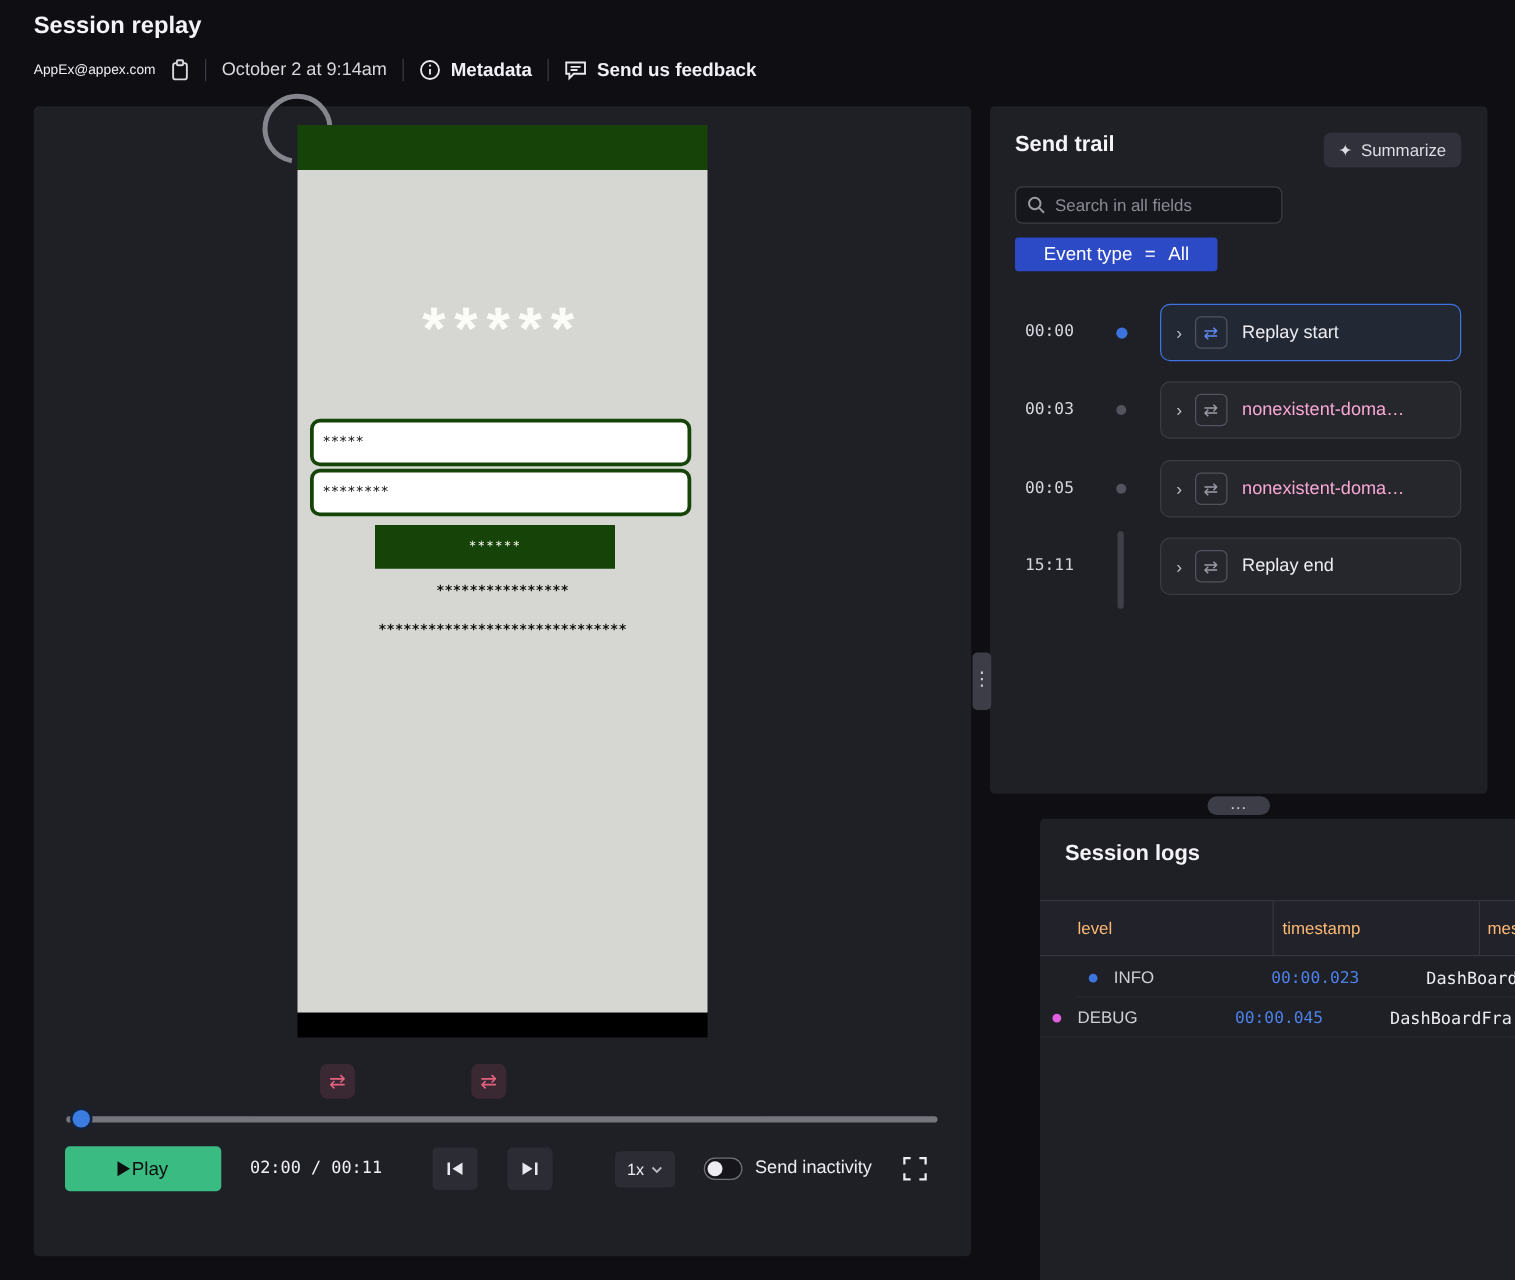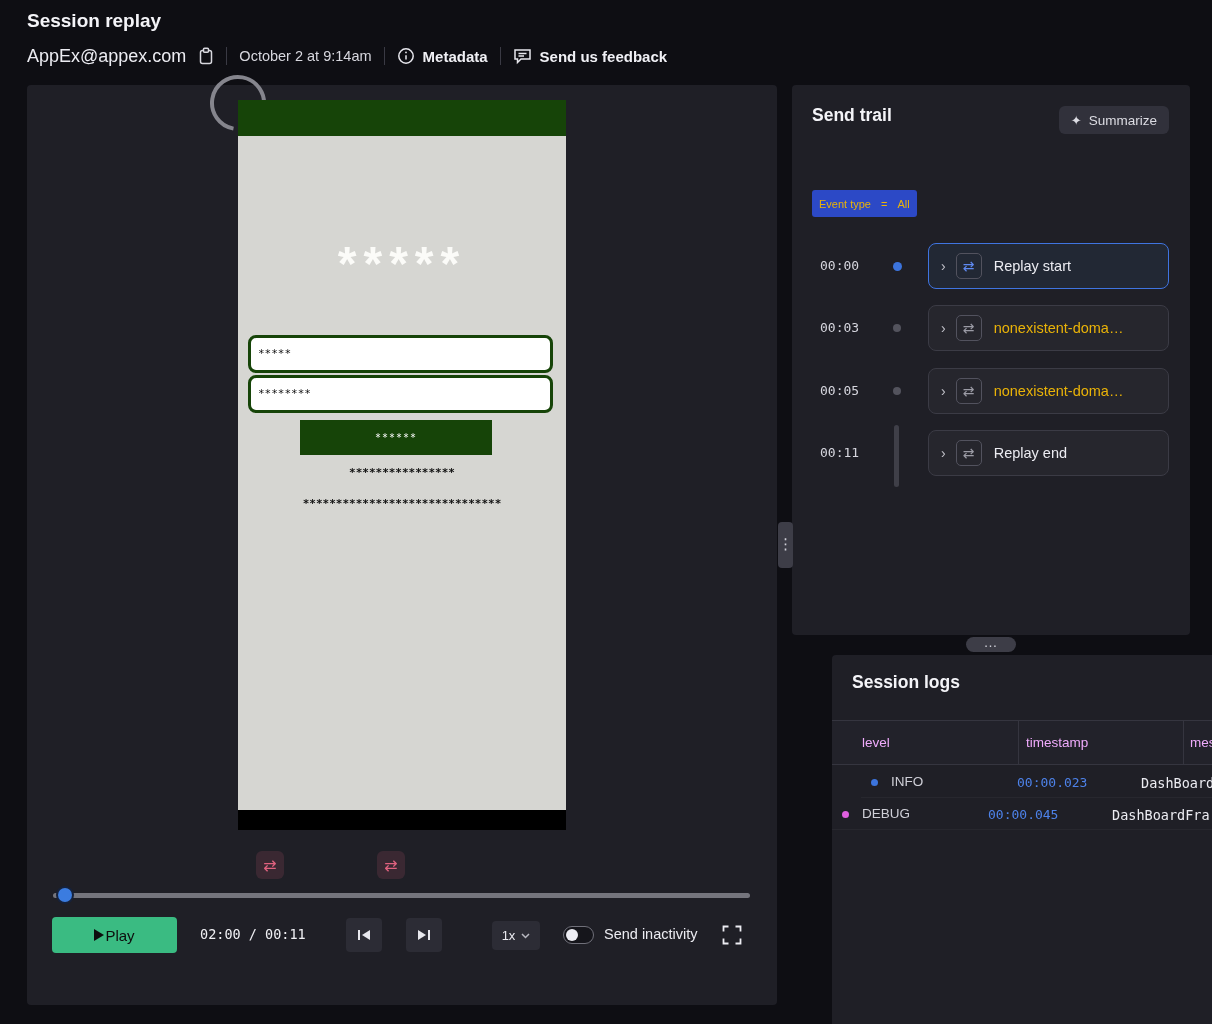--- a/index.html
+++ b/index.html
@@ -10,21 +10,21 @@
     color:#e8e8ee;
     overflow:hidden;
   }
   .page { position:relative; width:1212px; height:1024px; }
   .mono { font-family:"DejaVu Sans Mono",monospace; }
   button { background:none; border:none; color:inherit; font:inherit; cursor:pointer; }
 
   
   .page-title { position:absolute; left:27px; top:10px; font-size:19px; font-weight:bold; color:#f4f4f8; }
   .meta-row { position:absolute; left:27px; top:44px; height:24px; display:flex; align-items:center; gap:12px; }
-  .meta-email { font-size:18px; color:#ececf2; }
+  .meta-email { font-size:11px; color:#ececf2; }
   .meta-date { font-size:14.5px; color:#d8d8df; }
   .meta-btn { display:flex; align-items:center; gap:8px; font-size:15px; font-weight:600; color:#f0f0f5; }
   .icon-btn { display:flex; align-items:center; }
   .vdiv { width:1px; height:18px; background:#3a3a44; }
 
   
   .panel { position:absolute; background:#1f1f26; border-radius:4px; }
   .player-panel { left:27px; top:85px; width:750px; height:920px; }
   .event-panel  { left:792px; top:85px; width:398px; height:550px; }
   .logs-panel   { left:832px; top:655px; width:398px; height:406px; overflow:hidden; }
@@ -84,49 +84,49 @@
   .summarize-btn { position:absolute; right:21px; top:21px; height:28px; padding:0 12px;
                    background:#31313b; border-radius:6px; display:flex; align-items:center; gap:7px;
                    font-size:13.5px; color:#dcdce3; }
   .sparkle { font-size:13px; color:#dcdce3; }
   .search-box { position:absolute; left:20px; top:64px; width:214px; height:30px; }
   .search-box svg { position:absolute; left:9px; top:7px; }
   .search-input { width:100%; height:100%; background:#16161d; border:1px solid #3d3d47; border-radius:6px;
                   color:#e8e8ee; font-size:13.5px; font-family:"Liberation Sans",sans-serif; padding:0 8px 0 31px; }
   .search-input::placeholder { color:#8b8b95; }
   .filter-chip { position:absolute; left:20px; top:105px; height:27px; display:inline-flex; align-items:center;
-                 gap:10px; padding:0 7px; background:#2c49c6; border-radius:3px; font-size:11px; color:#eab308; }
+                 gap:10px; padding:0 23px; background:#2c49c6; border-radius:3px; font-size:15px; color:#ffffff; }
   .event-row { position:absolute; left:0; width:100%; height:46px; }
   .event-time { position:absolute; left:28px; top:15px; font-size:13px; color:#d6d6de; }
   .event-dot { position:absolute; left:101px; top:19px; width:8px; height:8px; border-radius:50%; background:#53535d; }
   .event-dot.blue { width:9px; height:9px; background:#3c74dd; }
   .event-bar { position:absolute; left:102px; top:340px; width:5px; height:62px; border-radius:2.5px; background:#3f3f48; }
   .event-card { position:absolute; left:136px; top:0; width:241px; height:46px; background:#26262d;
                 border:1px solid #3b3b45; border-radius:8px; display:flex; align-items:center;
                 padding-left:12px; cursor:pointer; }
   .event-card.selected { background:#222834; border:1.5px solid #3f74e0; }
   .chev { font-size:14px; color:#c0c0c8; }
   .evicon { width:26px; height:26px; margin-left:10px; border:1px solid #52525e; border-radius:5px;
             display:flex; align-items:center; justify-content:center; font-size:14px; color:#9b9ba5; }
   .evicon.accent { color:#5f8af2; }
   .event-label { margin-left:12px; font-size:14.5px; color:#ececf2; white-space:nowrap; overflow:hidden; }
-  .event-label.muted { color:#eab308; }
+  .event-label.muted { color:#f9a8d4; }
 
   
   .h-handle { position:absolute; left:966px; top:637px; width:50px; height:15px; background:#3d3d47;
               border-radius:8px; color:#d0d0d8; font-size:14px; line-height:11px; text-align:center;
               letter-spacing:1px; cursor:row-resize; }
   .v-handle { position:absolute; left:778px; top:522px; width:15px; height:46px; background:#3d3d47;
               border-radius:4px; color:#d0d0d8; font-size:15px; line-height:44px; text-align:center; cursor:col-resize; }
 
   
   .logs-title { position:absolute; left:20px; top:17px; font-size:17.5px; font-weight:600; color:#f4f4f8; }
   .logs-header { position:absolute; left:0; top:65px; width:100%; height:45px; background:#22222a;
                  border-top:1px solid #35353f; border-bottom:1px solid #35353f; }
-  .col-label { position:absolute; top:14px; font-size:13.5px; font-weight:500; color:#f0abfc; white-space:nowrap; }
+  .col-label { position:absolute; top:14px; font-size:13.5px; font-weight:500; color:#fdba74; white-space:nowrap; }
   .col-label.c1 { left:30px; } .col-label.c2 { left:194px; } .col-label.c3 { left:358px; }
   .col-sep { position:absolute; top:0; width:1px; height:100%; background:#35353f; }
   .col-sep.s1 { left:186px; } .col-sep.s2 { left:351px; }
   .log-row { position:absolute; left:0; width:100%; height:32px; border-bottom:1px solid rgba(255,255,255,0.04); cursor:pointer; }
   .log-row.r1 { top:111px;margin-left:29px; } .log-row.r2 { top:143px; }
   .log-dot { position:absolute; left:10px; top:13px; width:7px; height:7px; border-radius:50%; }
   .log-dot.info { background:#3c74dd; } .log-dot.debug { background:#df5fdf; }
   .log-level { position:absolute; left:30px; top:8px; font-size:13.5px; color:#cfcfd7; }
   .log-time { position:absolute; left:156px; top:9px; font-size:13px; color:#4d82e9; }
   .log-msg { position:absolute; left:280px; top:9px; font-size:13.5px; color:#ececf2; white-space:nowrap; }
@@ -239,20 +239,27 @@
     </button>
   </section>
 
   <aside class="panel event-panel">
     <div class="trail-title">Send trail</div>
     <button class="summarize-btn">
       <span class="sparkle">✦</span>
       <span>Summarize</span>
     </button>
 
+    <div class="search-box">
+      <svg width="16" height="16" viewBox="0 0 16 16" fill="none" stroke="#9a9aa3" stroke-width="1.6">
+        <circle cx="6.8" cy="6.8" r="4.6"></circle>
+        <line x1="10.3" y1="10.3" x2="14.2" y2="14.2"></line>
+      </svg>
+      <input class="search-input" placeholder="Search in all fields" style="">
+    </div>
 
     <div class="filter-chip">
       <span>Event type</span>
       <span>=</span>
       <span>All</span>
     </div>
 
     <div class="event-row" style="top:158px">
       <span class="event-time mono">00:00</span>
       <span class="event-dot blue"></span>
@@ -279,21 +286,21 @@
       <div class="event-card">
         <span class="chev">›</span>
         <span class="evicon">⇄</span>
         <span class="event-label muted">nonexistent-doma…</span>
       </div>
     </div>
 
     <span class="event-bar"></span>
 
     <div class="event-row" style="top:345px">
-      <span class="event-time mono">00:11</span>
+      <span class="event-time mono">15:11</span>
       <div class="event-card">
         <span class="chev">›</span>
         <span class="evicon">⇄</span>
         <span class="event-label">Replay end</span>
       </div>
     </div>
   </aside>
 
   <div class="h-handle">
     <span>…</span>

